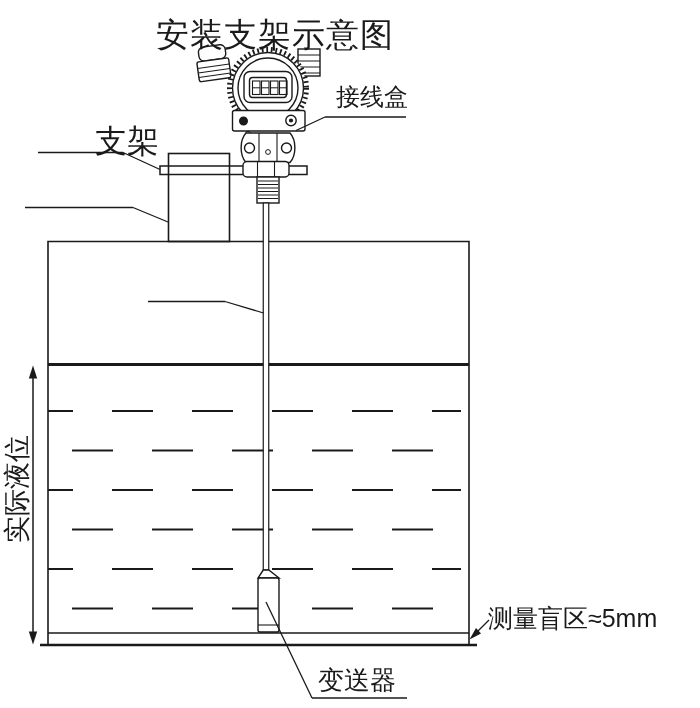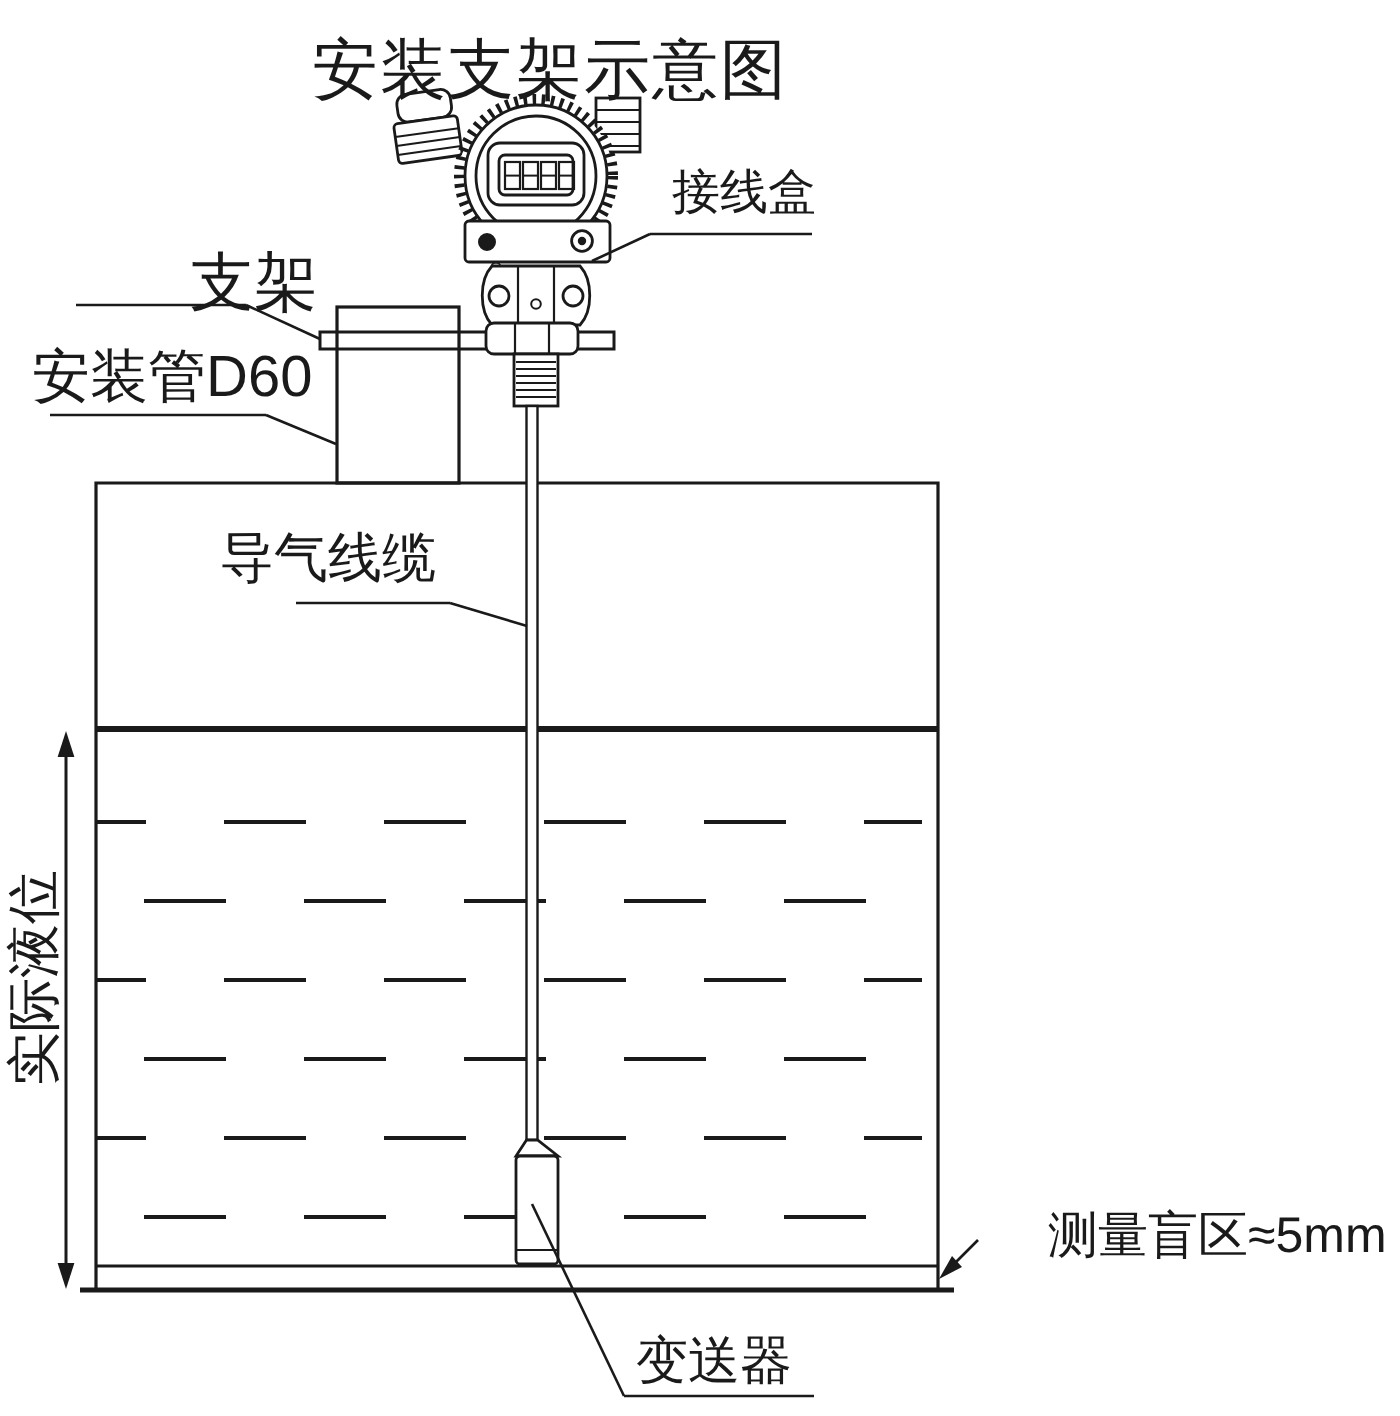--- a/index.html
+++ b/index.html
@@ -9,21 +9,21 @@
   }
   #linework{position:absolute;left:0;top:0;}
   .lbl{position:absolute;white-space:nowrap;color:#1a1a1a;line-height:1.1;}
   #lbl-title{left:156px;top:1px;font-size:33px;letter-spacing:1px;font-weight:500;margin-top:16px;}
   #lbl-junction{left:336px;top:84px;font-size:24px;}
   #lbl-bracket{left:63px;top:124px;font-size:32px;margin-left:32px;}
   #lbl-pipe{left:16px;top:174px;font-size:29px;}
   #lbl-aircable{left:110px;top:265px;font-size:27px;}
   #lbl-level{left:-38px;top:474px;font-size:27px;width:112px;height:30px;
              text-align:center;transform:rotate(-90deg);}
-  #lbl-blind{left:488px;top:605px;font-size:25px;margin-left:36px;}
+  #lbl-blind{left:488px;top:605px;font-size:25px;}
   #lbl-transmitter{left:318px;top:666px;font-size:26px;}
 </style>
 </head>
 <body>
 
 <div id="stage">
 
   <svg id="linework" width="700" height="708" viewBox="0 0 700 708" fill="none" stroke="#1a1a1a" stroke-linecap="butt">
 
     <g>
@@ -146,19 +146,17 @@
       <line x1="312" y1="698" x2="407" y2="698"></line>
 
       <line x1="489" y1="620" x2="474" y2="635"></line>
       <polygon points="469.5,639.5 481,633.5 476,628 " fill="#1a1a1a" stroke="none"></polygon>
     </g>
   </svg>
 
   <div class="lbl" id="lbl-title">安装支架示意图</div>
   <div class="lbl" id="lbl-junction">接线盒</div>
   <div class="lbl" id="lbl-bracket">支架</div>
-  <div class="lbl" id="lbl-pipe">安装管D60</div>
-  <div class="lbl" id="lbl-aircable">导气线缆</div>
   <div class="lbl" id="lbl-level">实际液位</div>
   <div class="lbl" id="lbl-blind">测量盲区≈5mm</div>
   <div class="lbl" id="lbl-transmitter">变送器</div>
 
 </div>
 
 </body></html>

